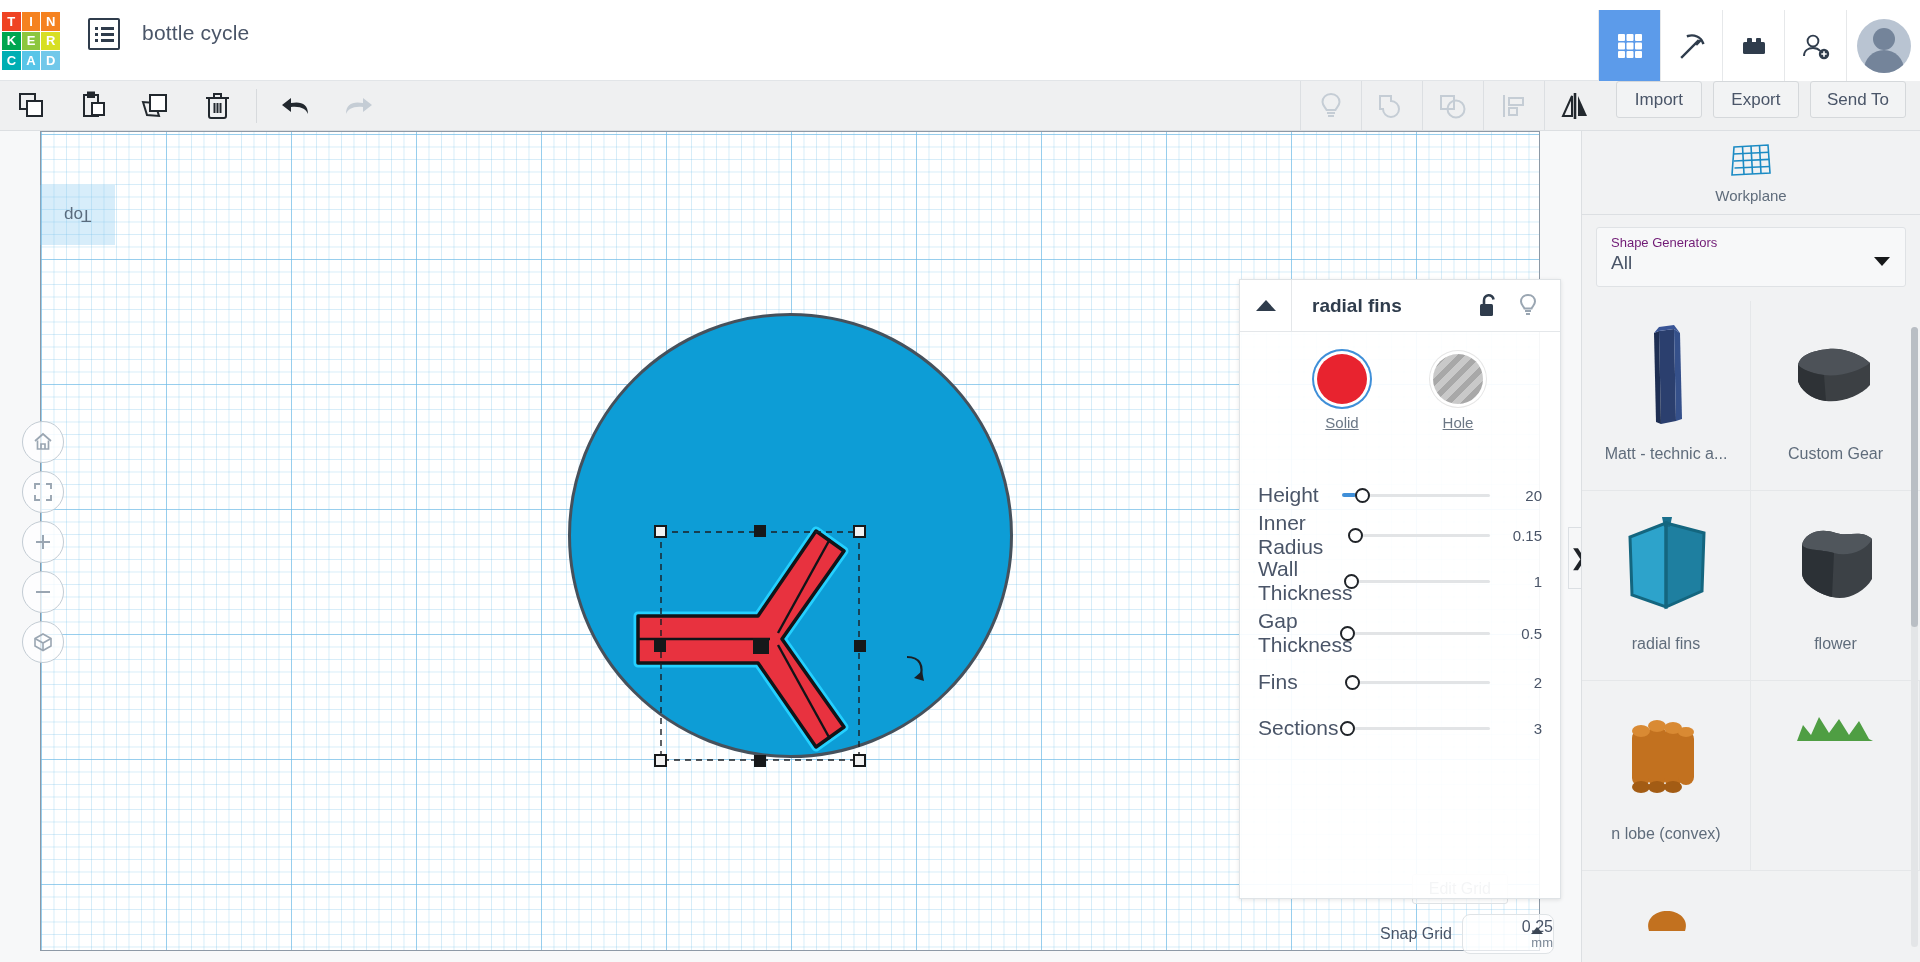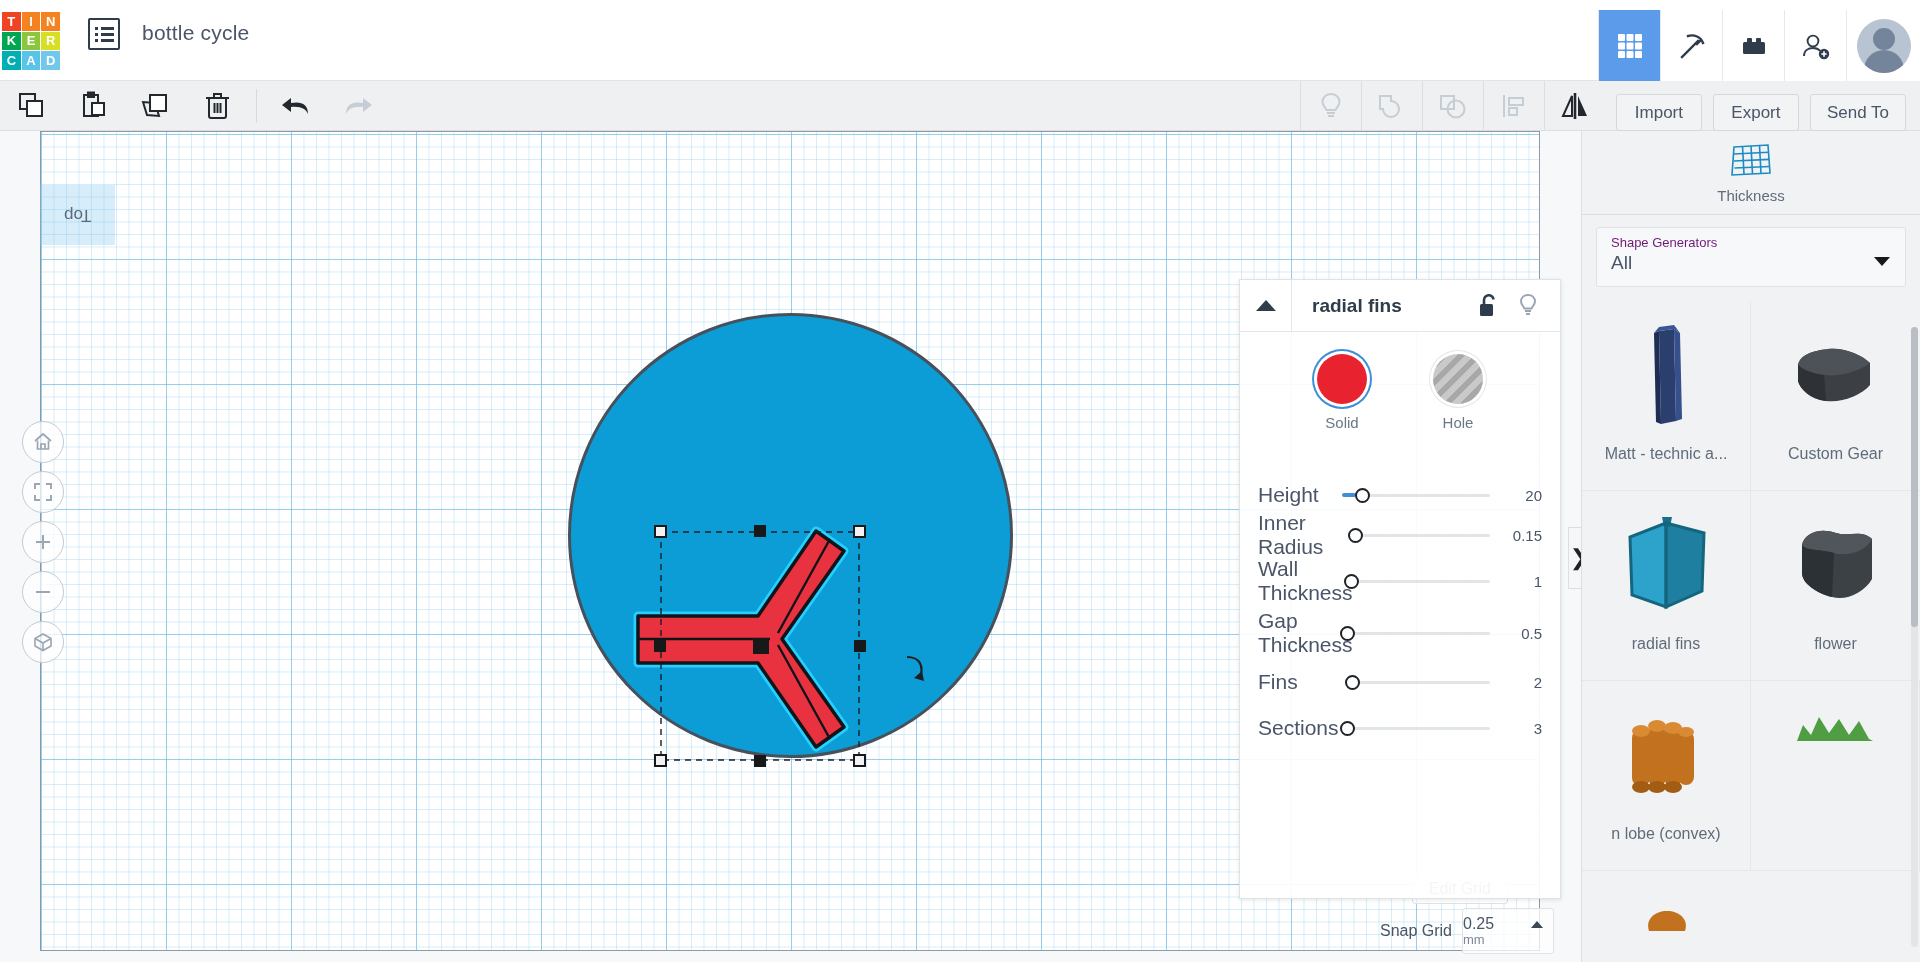--- a/index.html
+++ b/index.html
@@ -66,21 +66,21 @@
   #toolbar {
     position:absolute; left:0; top:81px; width:1920px; height:50px;
     background:#eff0f1; border-bottom:1px solid #dcdfe2;
     display:flex; align-items:center;
   }
   .tool-btn {
     width:62px; height:50px; display:flex; align-items:center; justify-content:center;
   }
   .tool-sep { width:1px; height:34px; background:#d7dadd; margin:0 8px; }
   #toolbar-right {
-    position:absolute; right:0; top:0; height:50px; display:flex; align-items:flex-end;
+    position:absolute; right:0; top:0; height:50px; display:flex; align-items:flex-start;
   }
   .tr-btn { width:61px; height:50px; display:flex; align-items:center; justify-content:center;
     border-left:1px solid #dcdfe2; }
   .text-btn {
     height:37px; min-width:86px; padding:0 16px; margin-left:11px;
     background:#f2f3f4; border:1px solid #d5d8db; border-radius:3px;
     display:flex; align-items:center; justify-content:center;
     font-size:17px; color:#4a5568;
   }
 
@@ -137,23 +137,23 @@
     height:30px; padding:0 16px; background:rgba(255,255,255,.72);
     border:1px solid #dfe3e6; border-radius:3px;
     display:flex; align-items:center; font-size:16px; color:#6e7c8c;
   }
   #snap-grid {
     position:absolute; right:26px; bottom:8px;
     display:flex; align-items:center; gap:10px;
   }
   #snap-label { font-size:16px; color:#4a5568; }
   #snap-value-box {
-    width:92px; height:46px; background:rgba(255,255,255,.75);
-    border:1px solid #dfe3e6; border-radius:3px;
-    display:flex; flex-direction:column; align-items:flex-start; justify-content:center;
+    width:92px; height:40px; background:rgba(255,255,255,.75);
+    border:1px solid #dfe3e6; border-radius:8px;
+    display:flex; flex-direction:column; align-items:flex-end; justify-content:center;
     font-size:16px; color:#4a5568; line-height:1.1;
   }
   #snap-caret { position:absolute; right:10px; top:12px; }
 
   
   #props {
     position:absolute; left:1239px; top:148px; width:322px; height:620px;
     background: rgba(255,255,255,.92);
     border:1px solid #dfe3e6;
     box-shadow: 0 1px 4px rgba(0,0,0,.10);
@@ -168,21 +168,21 @@
   .props-hicon { width:40px; display:flex; align-items:center; justify-content:center; }
   #props-body { padding: 22px 0 0 0; }
   #mode-row { display:flex; justify-content:center; gap:66px; margin-bottom:26px; }
   .mode-item { display:flex; flex-direction:column; align-items:center; gap:10px; }
   .mode-swatch { width:50px; height:50px; border-radius:50%; }
   #solid-swatch { background:#e8232f; box-shadow:0 0 0 3px #fff, 0 0 0 5px #3f8fd8; }
   #hole-swatch {
     background: repeating-linear-gradient(135deg,#c9c9c9 0 6px,#a8a8a8 6px 12px);
     box-shadow:0 0 0 3px #fff, 0 0 0 4px #e6e6e6;
   }
-  .mode-label { font-size:15px; color:#6b7785; }
+  .mode-label { font-size:15px; color:#6b7785;text-decoration:underline; }
   #params { padding: 18px 18px 0 18px; }
   .param-row { display:flex; align-items:center; height:40px; }
   .param-label { width:84px; font-size:21px; color:#4a5568; line-height:1.15; }
   .param-slider { flex:1; position:relative; height:20px; display:flex; align-items:center; }
   .slider-track { position:absolute; left:6px; right:8px; height:3px; background:#e2e4e6; border-radius:2px; }
   .slider-fill { position:absolute; left:0px; width:14px; height:4px; background:#3f8fd8; border-radius:2px; }
   .slider-knob { position:absolute; width:15px; height:15px; border-radius:50%;
     background:#fff; border:2px solid #1f2328; }
   .param-value { width:44px; text-align:right; font-size:15px; color:#4a5568; }
 
@@ -624,21 +624,21 @@
 <div id="sidebar">
   <div id="sb-tools">
     <div class="sb-tool">
       <svg width="46" height="40" viewBox="0 0 46 40">
         <g stroke="#1b8bc4" stroke-width="1.6" fill="none">
           <path d="M6 6 L40 4 L42 32 L4 34 z"></path>
           <path d="M14.5 5.3 L16 33.3 M23 4.8 L24.5 32.9 M31.5 4.4 L33 32.5"></path>
           <path d="M5.3 13 L41 11.3 M5.9 20 L41.4 18.4 M6.5 27 L41.8 25.5"></path>
         </g>
       </svg>
-      <div class="sb-tool-label">Thickness</div>
+      <div class="sb-tool-label">Workplane</div>
     </div>
   </div>
 
   <div id="sb-dropdown">
     <div id="sb-dd-title">Shape Generators</div>
     <div id="sb-dd-value">All</div>
     <svg id="sb-dd-caret" width="18" height="11" viewBox="0 0 18 11">
       <path d="M1 1 H17 L9 10 z" fill="#16181a"></path>
     </svg>
   </div>

